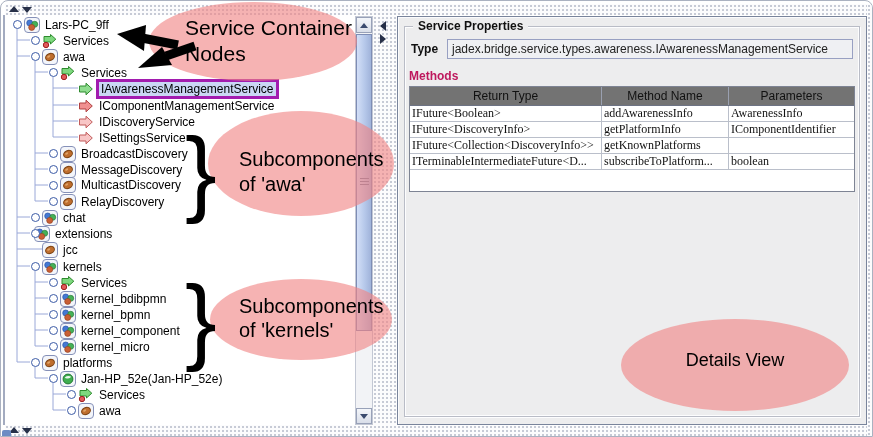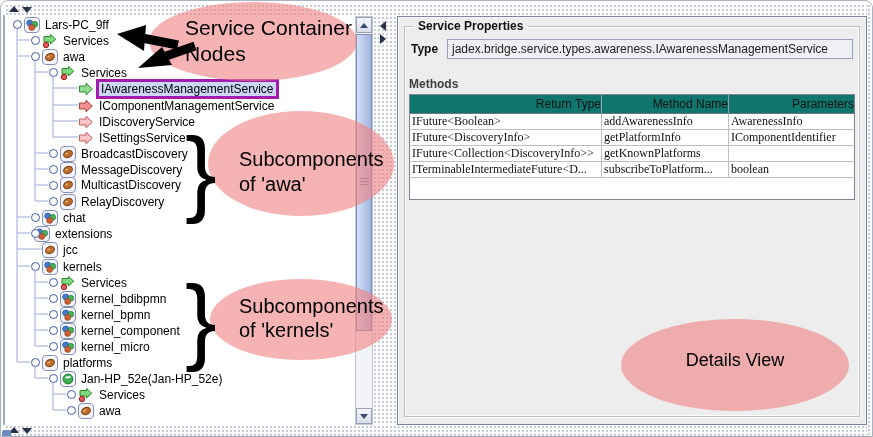--- a/index.html
+++ b/index.html
@@ -75,25 +75,25 @@
     position:absolute; top:-8px; left:8px; background:#ededee; padding:0 5px;
     font-size:12px; font-weight:bold; color:#111;
   }
   .frow{ display:flex; align-items:center; margin:0 2px 6px 2px; }
   .frow label{ font-size:12px; font-weight:bold; color:#111; width:36px; flex:0 0 36px; }
   .tfield{
     flex:1; height:20px; line-height:18px; font-size:12px; color:#222;
     background:#eff0f3; border:1px solid #98a0c2; padding:0 4px;
     overflow:hidden; white-space:nowrap;
   }
-  .methods-label{ font-size:12px; font-weight:bold; color:#404040; margin:18px 2px 3px 0; }
+  .methods-label{ font-size:12px; font-weight:bold; color:#be185d; margin:10px 2px 3px 0; }
   .mtable{ width:100%; height:106px; background:#fff; border:1px solid #7e8494; overflow:hidden; }
   .mrow{ display:grid; grid-template-columns:192px 127px 1fr; }
   .mrow.head{ border-bottom:1px solid #6d7384; }
-  .mrow.head .mcell{ text-align:right; font-size:12px; color:#111; height:18px; line-height:18px; border-right:1px solid #9aa0b0; background:#0f766e; }
+  .mrow.head .mcell{ text-align:center; font-size:12px; color:#111; height:18px; line-height:18px; border-right:1px solid #9aa0b0; background:#737373; }
   .mrow.body .mcell{ font-size:12px; color:#111; height:16px; line-height:15px; padding-left:2px; border-right:1px solid #babfca; border-bottom:1px solid #babfca; overflow:hidden; white-space:nowrap;font-family:Liberation Serif, serif; }
   .mcell:last-child{ border-right:none !important; }
 
   
   .annotations{ position:absolute; inset:0; pointer-events:none; z-index:40; }
   .a-ellipse{ position:absolute; border-radius:50%; background:rgba(240,132,132,0.62); }
   .a-text{ position:absolute; color:#000; line-height:1.12; }
   .a-brace{ position:absolute; font-size:95px; line-height:84px; color:#000; font-family:"Liberation Sans",sans-serif; }
   .corner-frag{ position:absolute; left:1px; top:429px; width:9px; height:8px; background:#6d8cc4; border-radius:2px; }
 </style>

